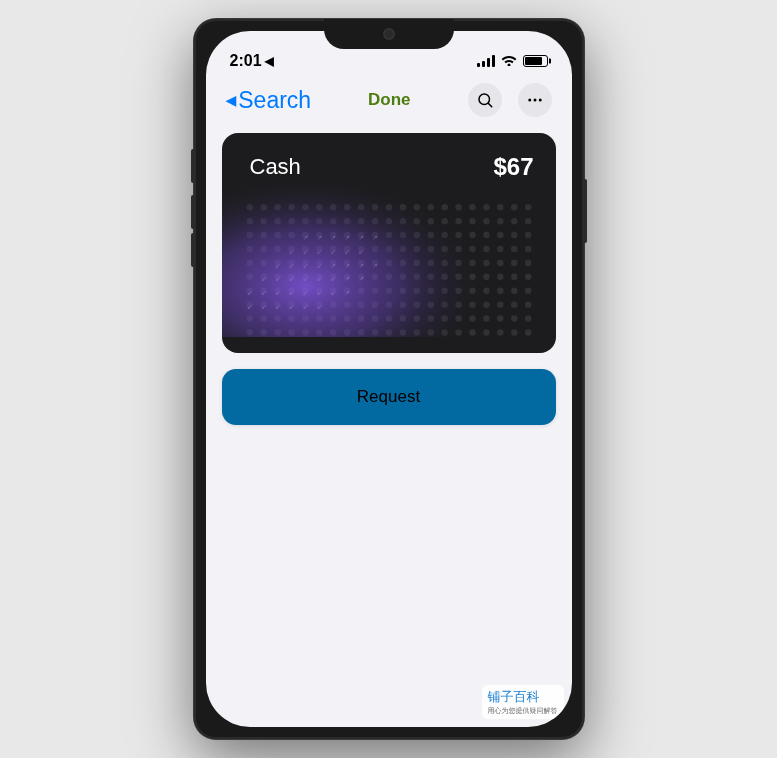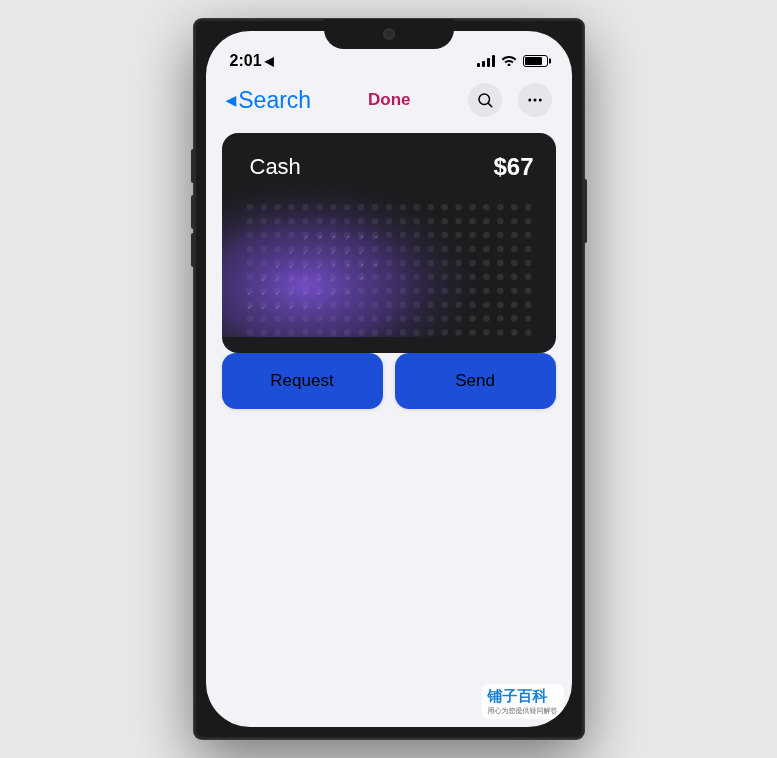--- a/index.html
+++ b/index.html
@@ -12,21 +12,21 @@
       width: 777px;
       height: 758px;
       font-family: -apple-system, BlinkMacSystemFont, 'SF Pro Display', 'Helvetica Neue', sans-serif;
       overflow: hidden;
     }
 
     .phone-outer {
       width: 390px;
       height: 720px;
       background: #1a1a1a;
-      border-radius: 8px;
+      border-radius: 22px;
       position: relative;
       box-shadow:
         0 0 0 1px #3a3a3a,
         0 20px 60px rgba(0,0,0,0.5),
         inset 0 0 0 2px #2a2a2a;
     }
 
     
     .phone-outer::before {
       content: '';
@@ -189,21 +189,21 @@
       font-size: 14px;
     }
 
     .nav-back-text {
       font-size: 23px;
     }
 
     .nav-title {
       font-size: 17px;
       font-weight: 600;
-      color: #be185d;
+      color: #4d7c0f;
     }
 
     .nav-actions {
       display: flex;
       align-items: center;
       gap: 16px;
     }
 
     .nav-action-btn {
       width: 34px;
@@ -228,20 +228,21 @@
     }
 
     
     .cash-card {
       background: #1c1c1e;
       border-radius: 16px;
       padding: 20px 22px;
       position: relative;
       overflow: hidden;
       height: 220px;
+      margin-bottom: 16px;
     }
 
     .cash-card-header {
       display: flex;
       align-items: center;
       justify-content: space-between;
       position: relative;
       z-index: 2;
     }
 
@@ -278,21 +279,21 @@
     }
 
     
     .action-buttons {
       display: flex;
       gap: 12px;
     }
 
     .action-btn {
       flex: 1;
-      background: #1d4ed8;
+      background: #0369a1;
       border-radius: 14px;
       padding: 18px;
       text-align: center;
       cursor: pointer;
       font-size: 17px;
       font-weight: 400;
       color: #000;
       box-shadow: 0 1px 4px rgba(0,0,0,0.1);
     }
 
@@ -302,22 +303,22 @@
       bottom: 8px;
       right: 8px;
       background: rgba(255,255,255,0.9);
       border-radius: 6px;
       padding: 3px 6px;
       z-index: 100;
     }
 
     .watermark-title {
       color: #1a7fd4;
-      font-size: 15px;
-      font-weight: 700;
+      font-size: 13px;
+      font-weight: 400;
     }
 
     .watermark-sub {
       color: #666;
       font-size: 7px;
     }
   </style>
 </head>
 <body>
 
@@ -665,23 +666,20 @@
               <text x="90" y="190">↙</text>
               <text x="105" y="190">↙</text>
           </g>
         </svg>
       </div>
 
       <div class="action-buttons">
         <div class="action-btn">
           <span>Request</span>
         </div>
-        <div class="action-btn">
-          <span>Send</span>
-        </div>
       </div>
     </div>
 
     <div class="watermark">
       <div class="watermark-title">铺子百科</div>
       <div class="watermark-sub">用心为您提供疑问解答</div>
     </div>
   </div>
 </div>
 

